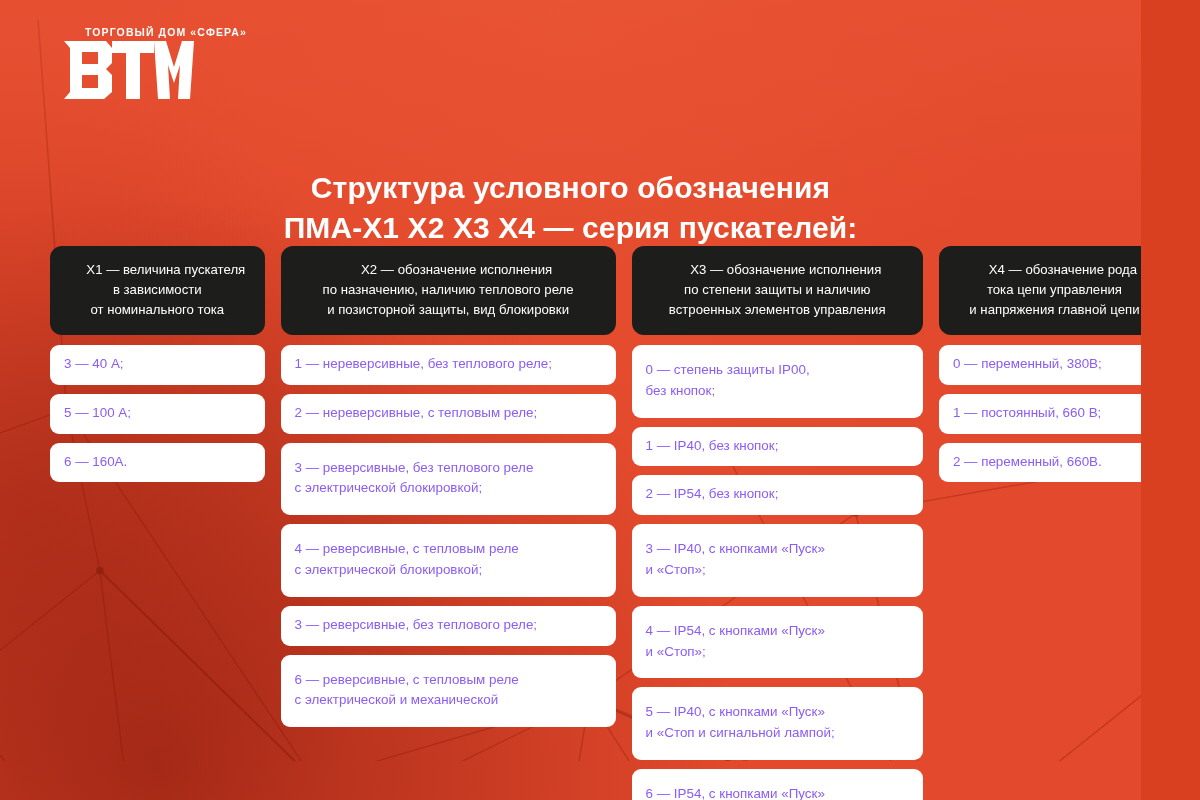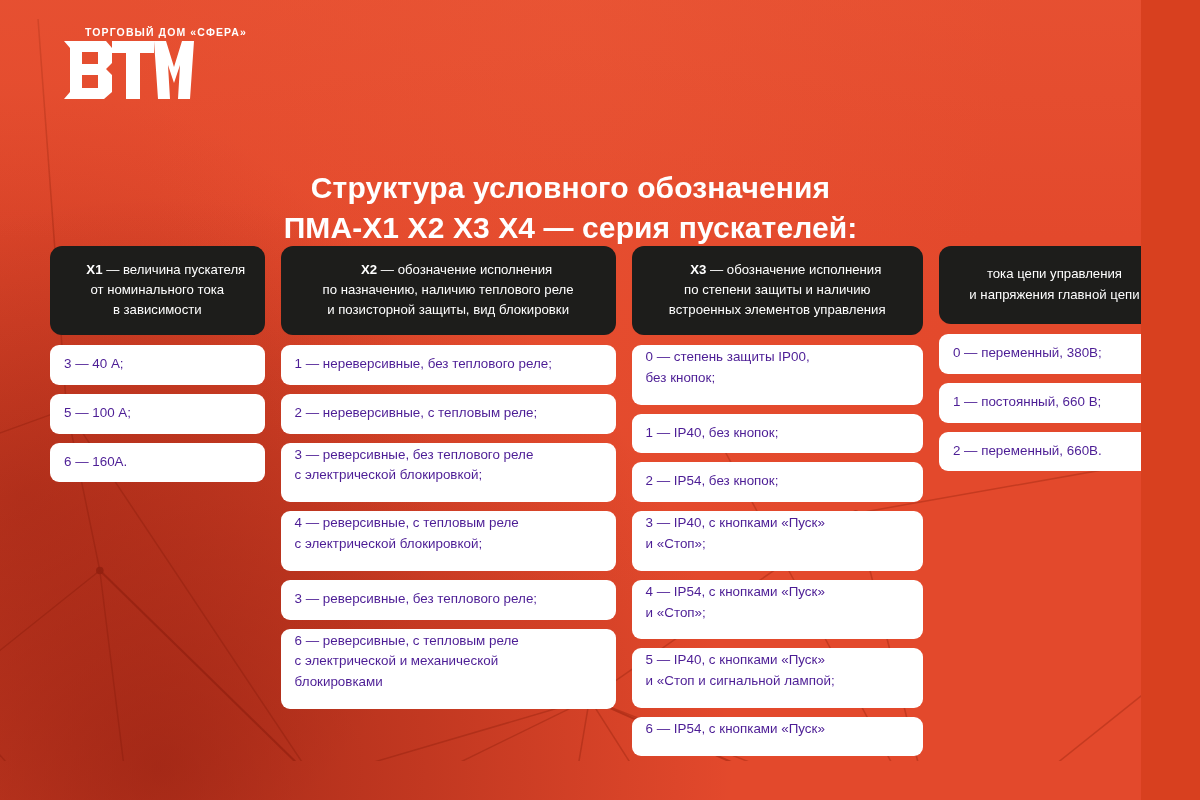--- a/index.html
+++ b/index.html
@@ -102,33 +102,33 @@
     line-height: 1.52;
     padding: 14px 10px 15px;
     box-sizing: border-box;
     min-height: 78px;
     display: flex;
     flex-direction: column;
     justify-content: center;
     margin-bottom: 10px;
   }
   .col-header .hl { display: block; white-space: nowrap; }
-  .col-header .code { font-weight: 700; margin-left: 17px; }
+  .col-header .code { font-weight: 400; margin-left: 17px; }
 
   .cell {
     background: #ffffff;
-    color: #4c1d95;
+    color: #8b5cf6;
     border-radius: 9px;
     font-size: 13.4px;
     line-height: 1.55;
     padding: 9px 14px 10px;
     box-sizing: border-box;
     margin-bottom: 9px;
   }
-  .cell.tall { padding-top: 2px; padding-bottom: 16px; }
+  .cell.tall { padding-top: 15px; padding-bottom: 16px; }
   .cell .cl { display: block; white-space: nowrap; }
 </style>
 </head>
 <body>
 
 <div id="stage">
 
   <svg id="bg-mesh" viewBox="0 0 1200 800" preserveAspectRatio="none" aria-hidden="true">
     <g stroke="#c0381e" stroke-width="1.6" fill="none" opacity="0.85">
       <path d="M70 430 L105 600 L-20 700"></path>
@@ -193,22 +193,22 @@
   <h1 id="title">
     <span class="line">Структура условного обозначения</span>
     <span class="line">ПМА-X1 X2 X3 X4 — серия пускателей:</span>
   </h1>
 
   <div id="table">
 
     <div class="column col-x1">
       <div class="col-header">
         <span class="hl"><span class="code">X1</span> — величина пускателя</span>
+        <span class="hl">в зависимости</span>
         <span class="hl">от номинального тока</span>
-        <span class="hl">в зависимости</span>
       </div>
       <div class="cell">
         <span class="cl">3 — 40 А;</span>
       </div>
       <div class="cell">
         <span class="cl">5 — 100 А;</span>
       </div>
       <div class="cell">
         <span class="cl">6 — 160А.</span>
       </div>
@@ -233,21 +233,20 @@
       <div class="cell tall">
         <span class="cl">4 — реверсивные, с тепловым реле</span>
         <span class="cl">с электрической блокировкой;</span>
       </div>
       <div class="cell">
         <span class="cl">3 — реверсивные, без теплового реле;</span>
       </div>
       <div class="cell tall">
         <span class="cl">6 — реверсивные, с тепловым реле</span>
         <span class="cl">с электрической и механической</span>
-        <span class="cl">блокировками</span>
       </div>
     </div>
 
     <div class="column col-x3">
       <div class="col-header">
         <span class="hl"><span class="code">X3</span> — обозначение исполнения</span>
         <span class="hl">по степени защиты и наличию</span>
         <span class="hl">встроенных элементов управления</span>
       </div>
       <div class="cell tall">
@@ -273,20 +272,21 @@
         <span class="cl">и «Стоп и сигнальной лампой;</span>
       </div>
       <div class="cell tall">
         <span class="cl">6 — IP54, с кнопками «Пуск»</span>
 
       </div>
     </div>
 
     <div class="column col-x4">
       <div class="col-header">
+        <span class="hl"><span class="code">X4</span> — обозначение рода</span>
         <span class="hl">тока цепи управления</span>
         <span class="hl">и напряжения главной цепи</span>
       </div>
       <div class="cell">
         <span class="cl">0 — переменный, 380В;</span>
       </div>
       <div class="cell">
         <span class="cl">1 — постоянный, 660 В;</span>
       </div>
       <div class="cell">

